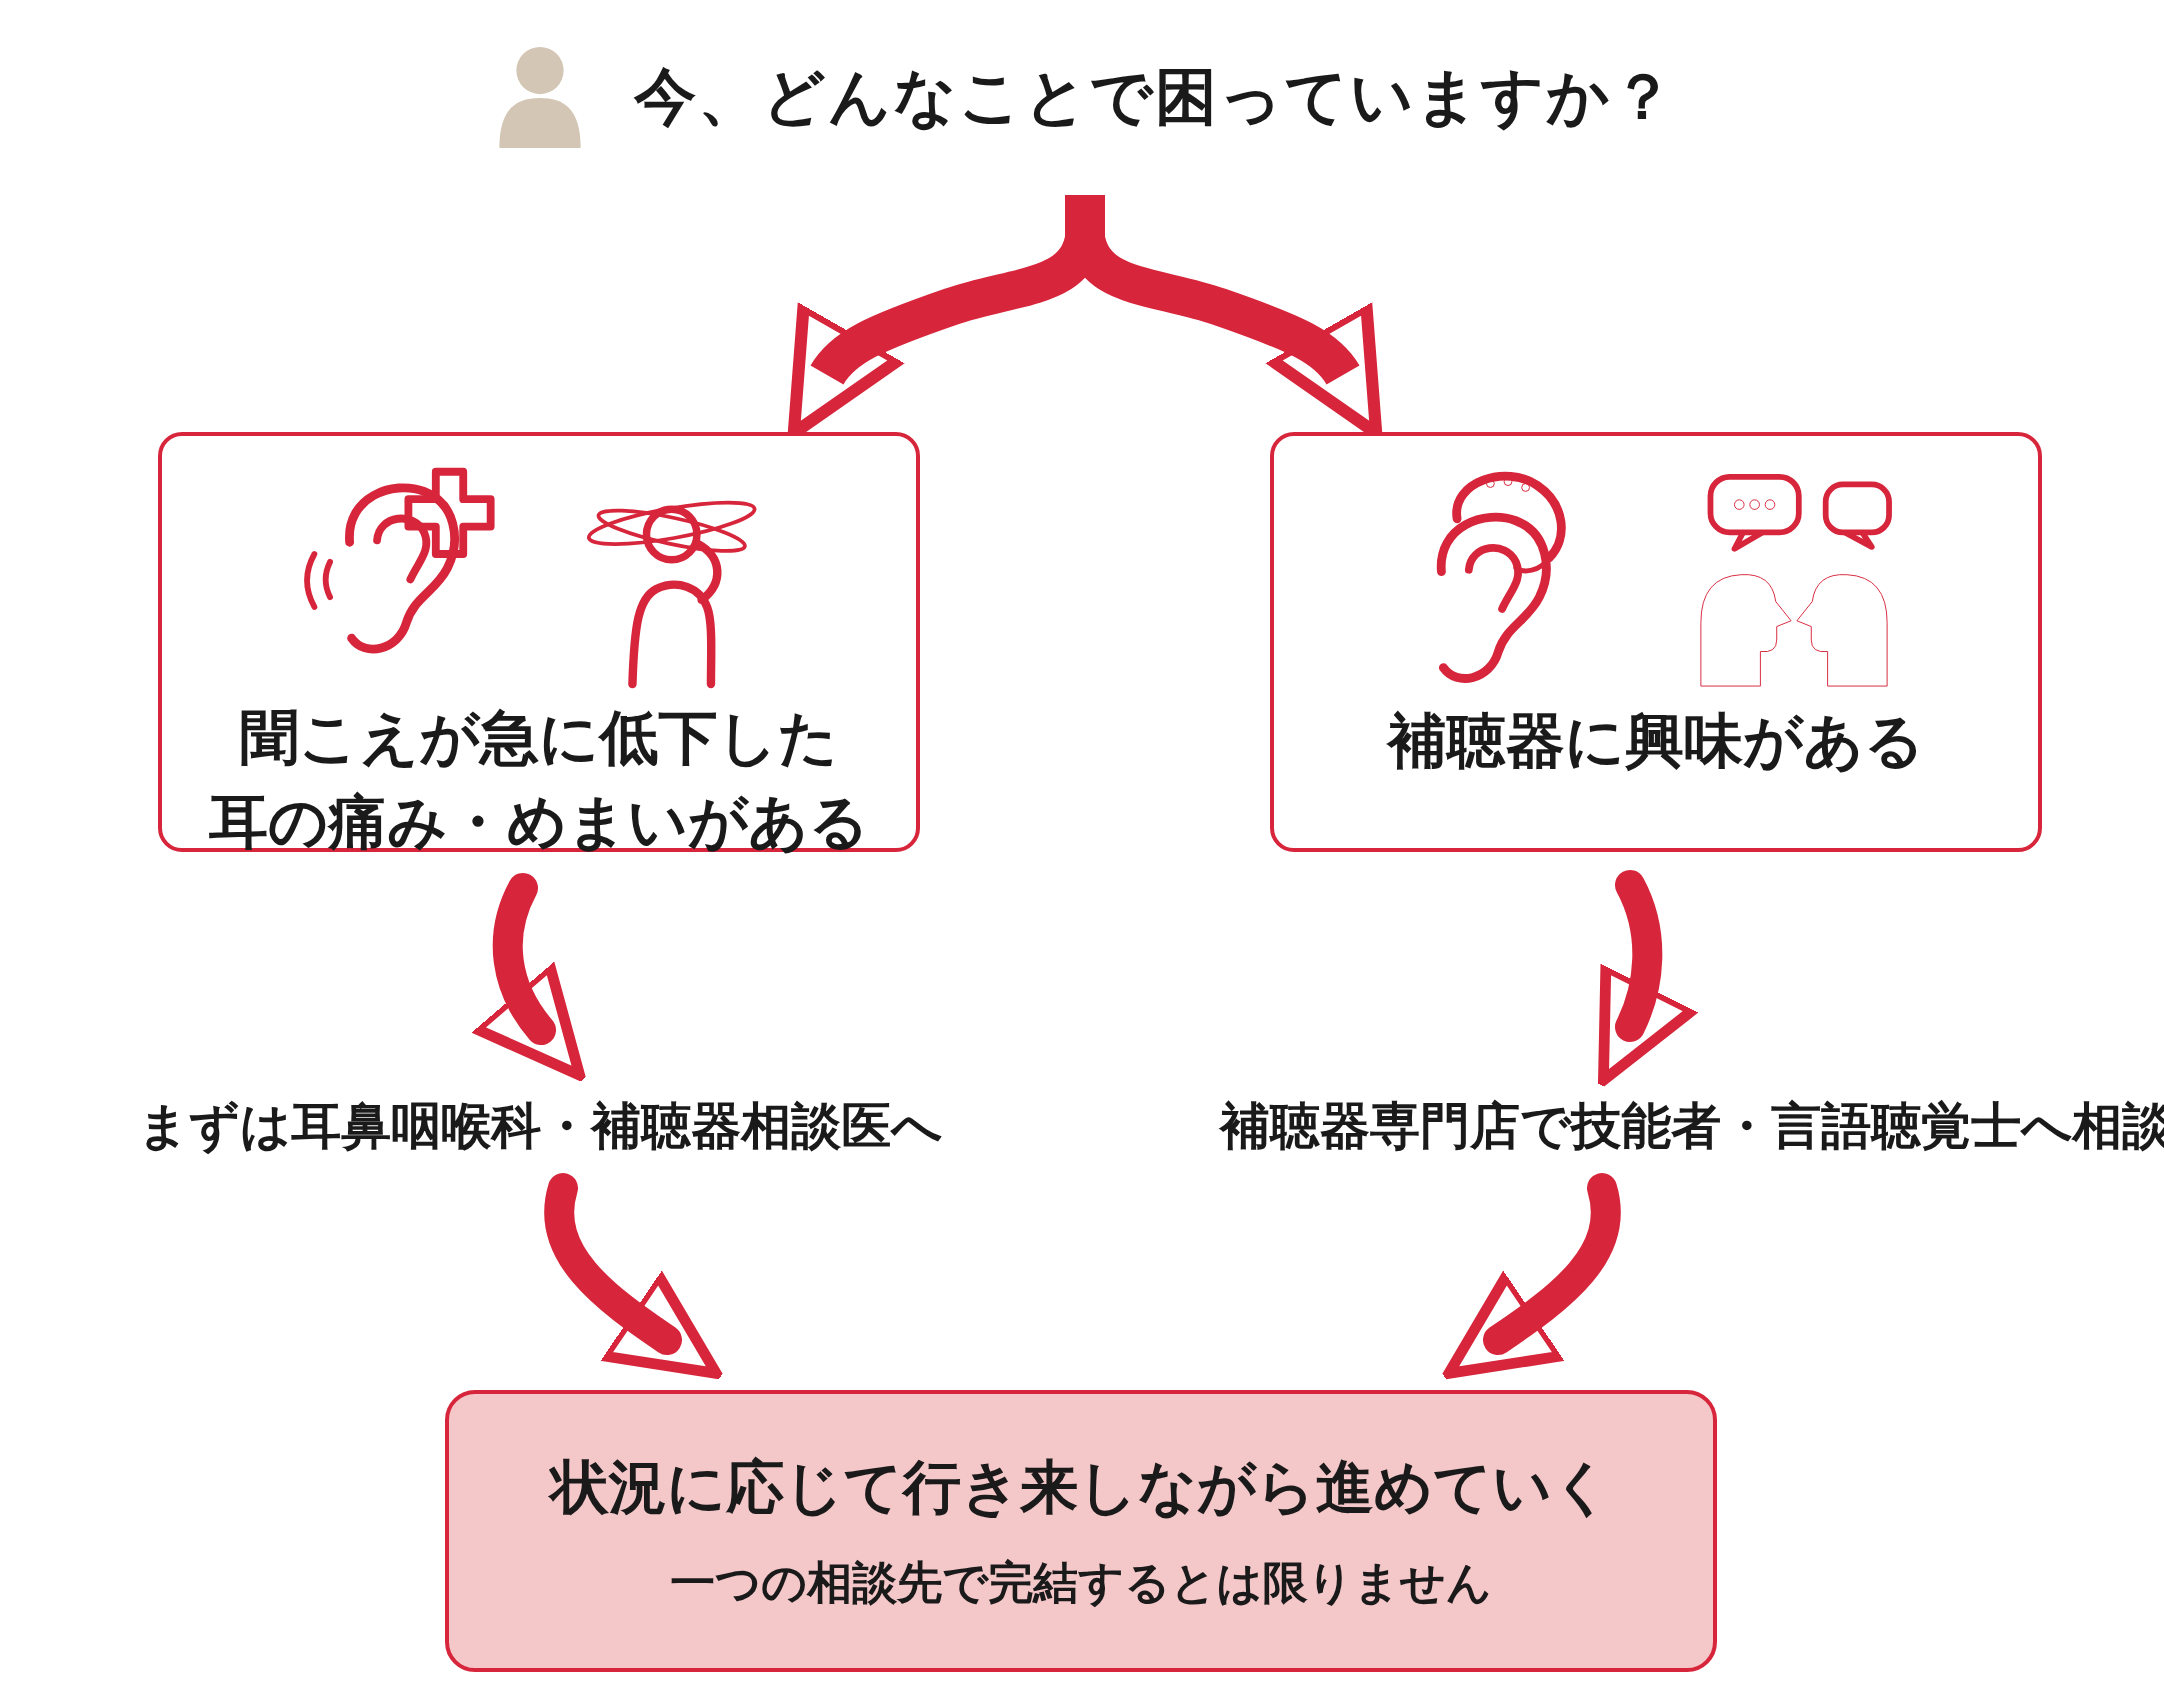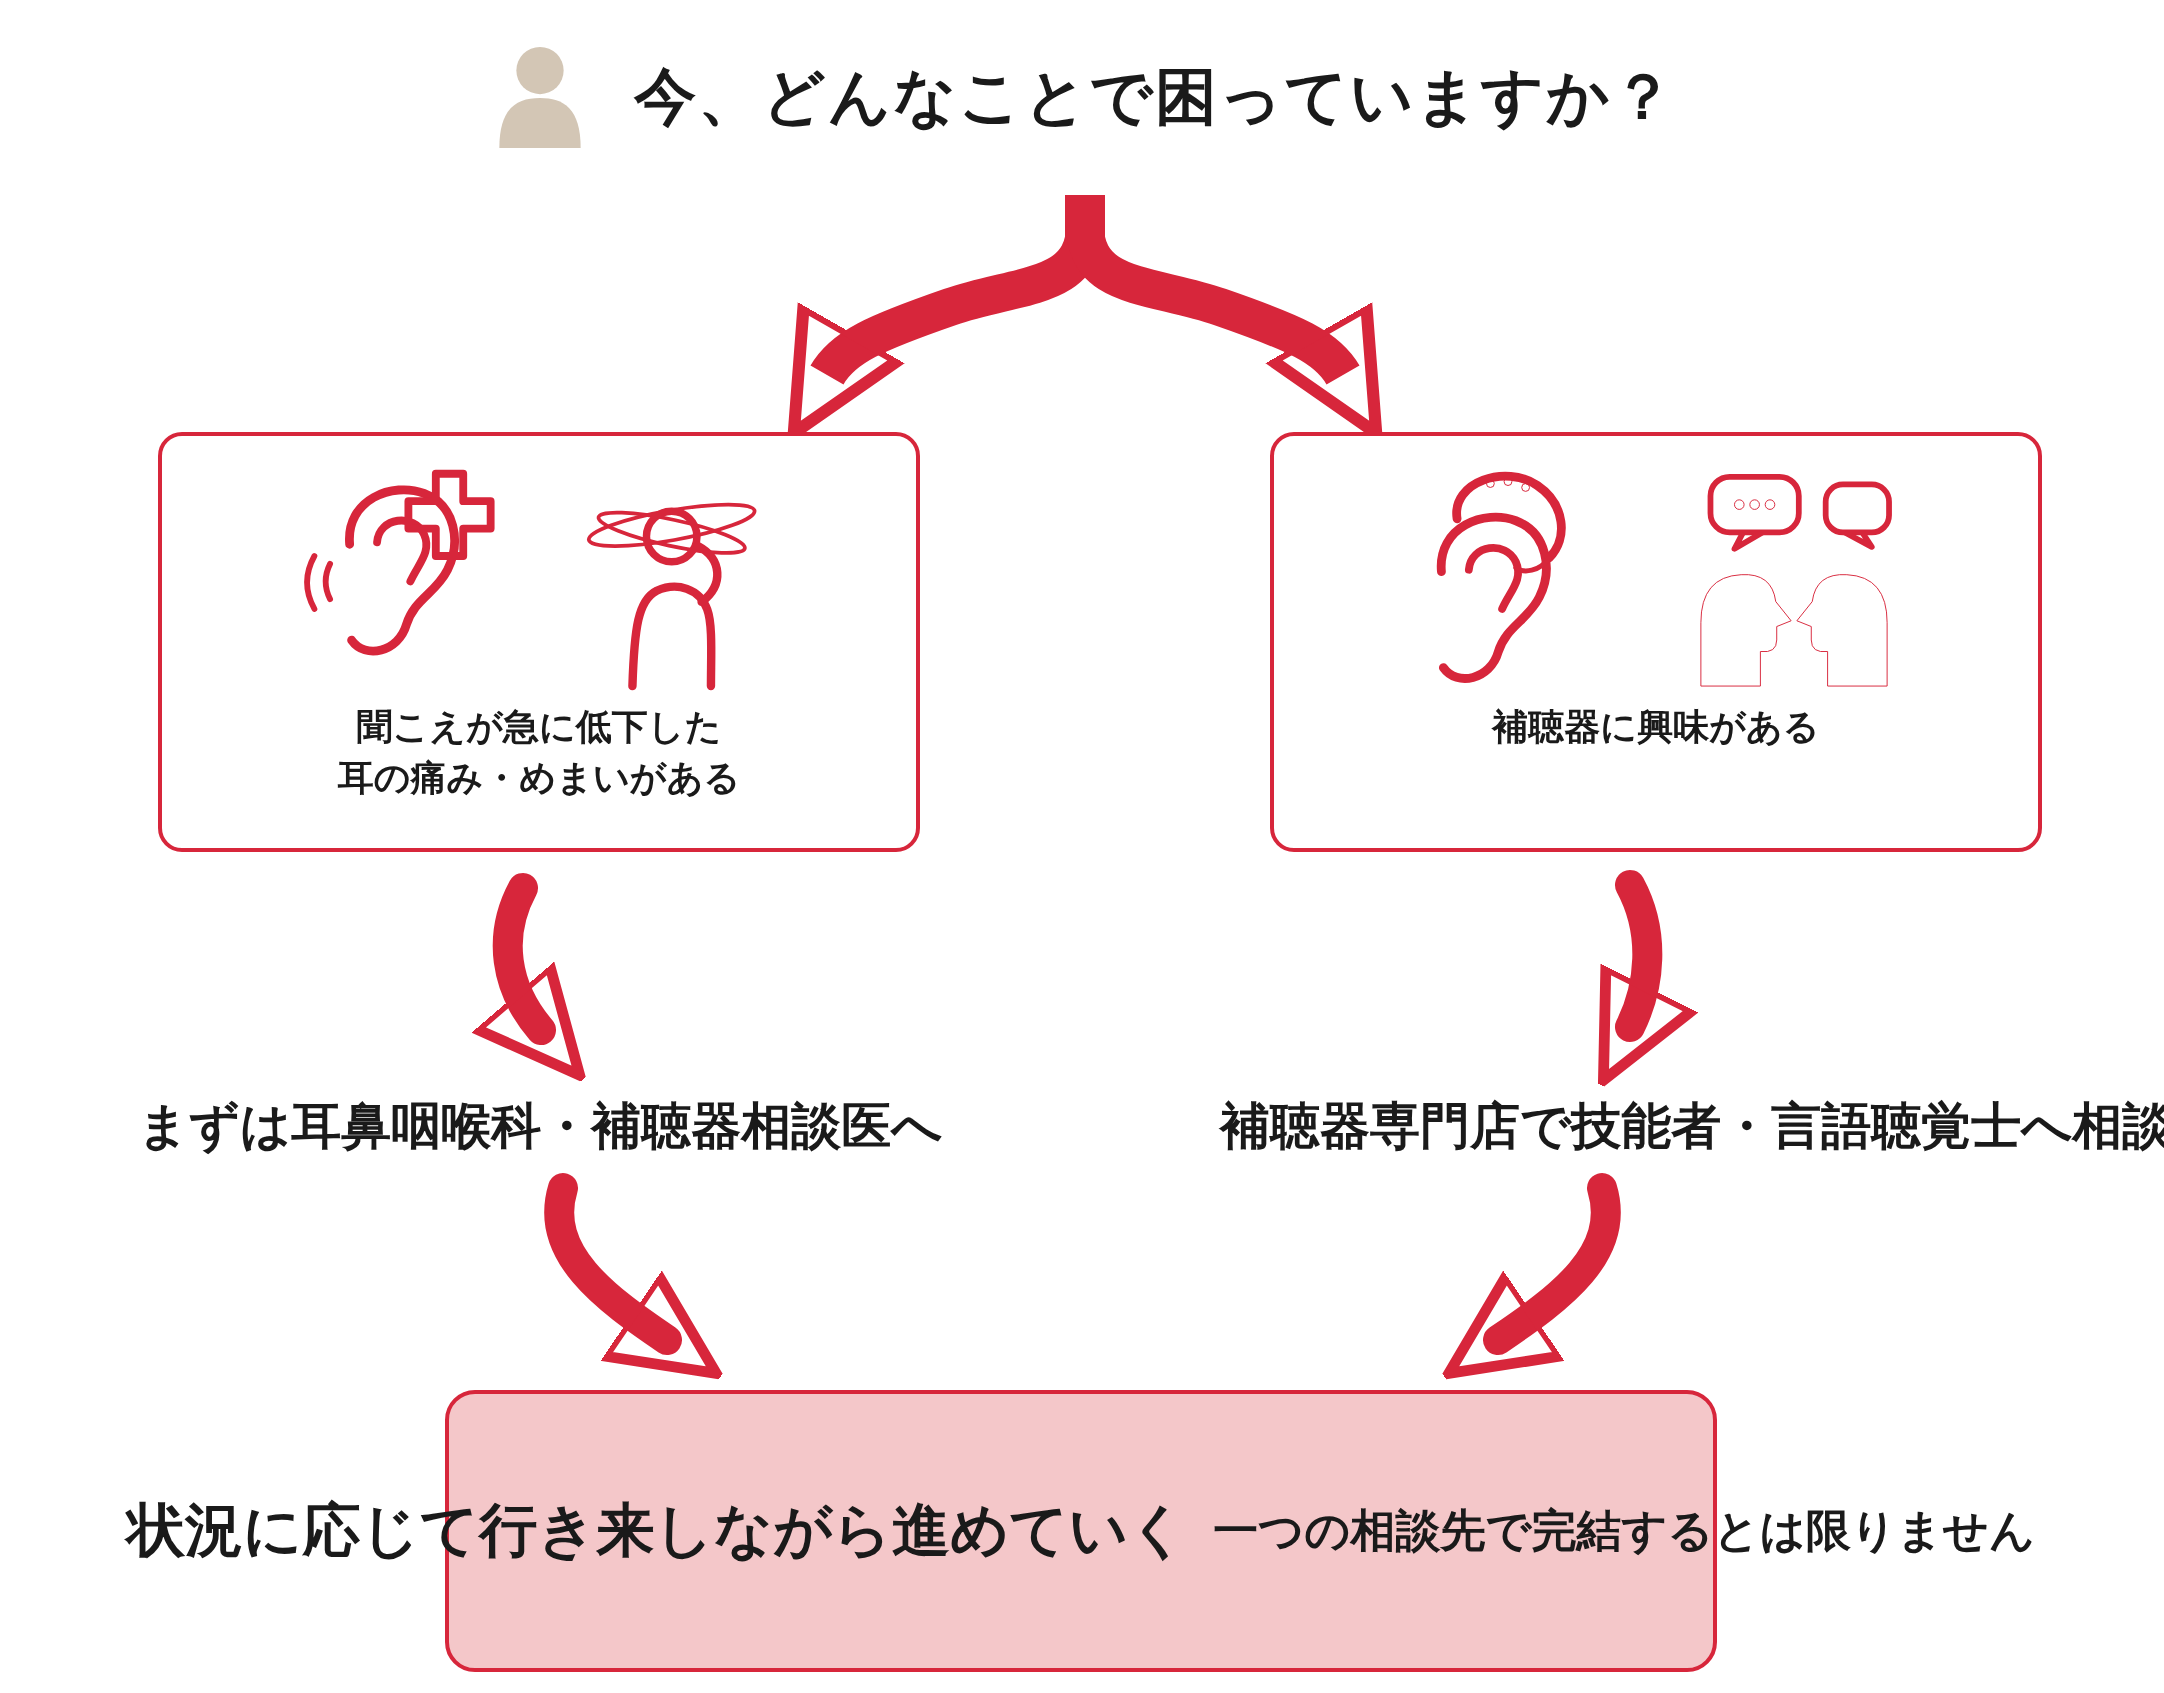--- a/index.html
+++ b/index.html
@@ -30,35 +30,35 @@
     background:#ffffff;border:4px solid #d7263b;border-radius:24px;
     box-sizing:border-box;
     display:flex;flex-direction:column;align-items:center;
     padding-top:24px;
   }
   .box--left{left:158px;width:762px;}
   .box--right{left:1270px;width:772px;}
   .icon-row{display:flex;align-items:center;justify-content:center;gap:56px;height:238px;}
   .box-text{
     margin-top:6px;text-align:center;
-    font-size:36px;font-weight:800;line-height:1.42;white-space:nowrap;
+    font-size:59px;font-weight:800;line-height:1.42;white-space:nowrap;
   }
   
   .action{
     position:absolute;top:1093px;height:70px;
     text-align:center;font-size:50px;font-weight:800;white-space:nowrap;
   }
   .action--left{left:90px;width:900px;}
   .action--right{left:1220px;width:950px;}
   
   .summary{
     position:absolute;left:445px;top:1390px;width:1272px;height:282px;
     background:#f4c7c9;border:4px solid #d7263b;border-radius:30px;
     box-sizing:border-box;
-    display:flex;flex-direction:row;align-items:center;justify-content:center;gap:26px;
+    display:flex;flex-direction:column;align-items:center;justify-content:center;gap:26px;
   }
   .summary-title{font-size:58px;font-weight:800;white-space:nowrap;}
   .summary-subtitle{font-size:45px;font-weight:700;white-space:nowrap;}
   
   .lineicon path,.lineicon circle,.lineicon ellipse,.lineicon rect{stroke:#d7263b;fill:none;}
 </style>
 </head>
 <body>
 
 <div class="canvas">

